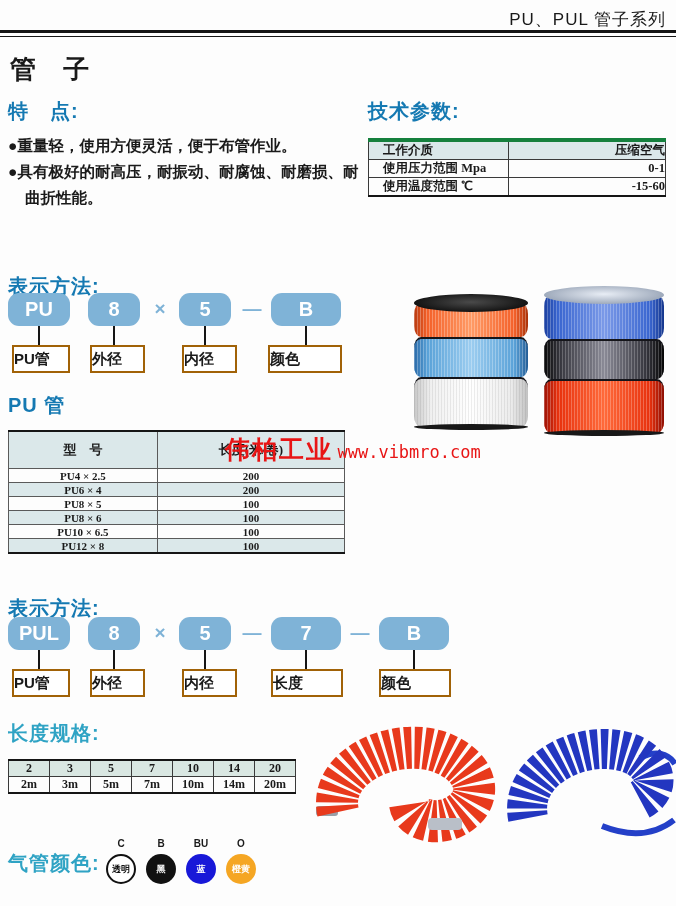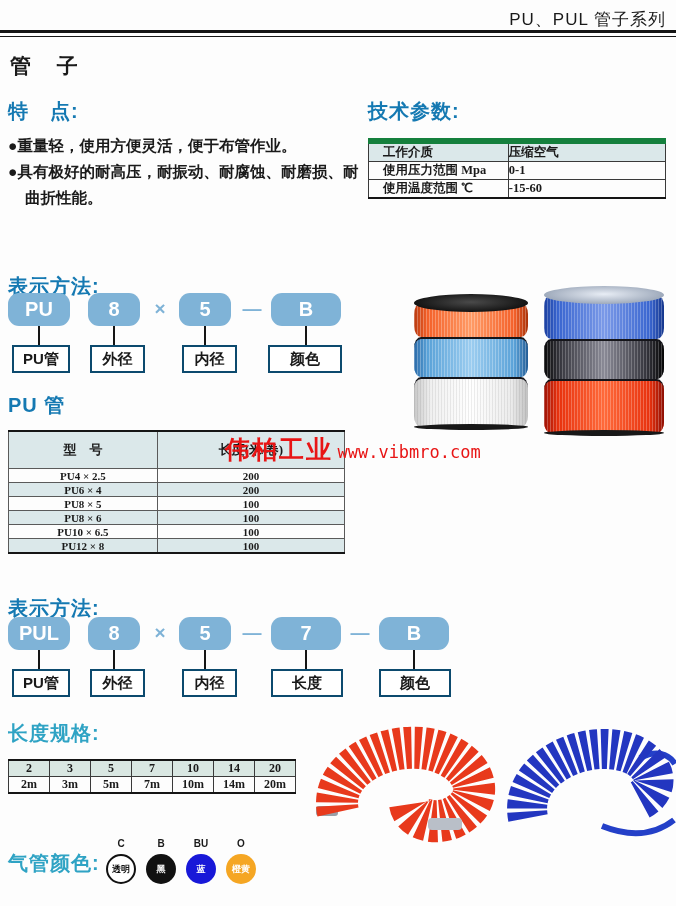--- a/index.html
+++ b/index.html
@@ -4,47 +4,47 @@
 <style>
   html,body{margin:0;padding:0;}
   body{
     width:676px;height:906px;position:relative;background:#fdfdfd;
     font-family:"Liberation Sans","DejaVu Sans",sans-serif;color:#1a1a1a;
     overflow:hidden;
   }
   
   .header-title{position:absolute;top:8px;right:10px;font-size:17px;font-weight:normal;letter-spacing:1px;}
   .header-rule{position:absolute;top:30px;left:0;width:676px;height:3px;border-top:3px solid #151515;border-bottom:1px solid #151515;}
-  .page-title{position:absolute;top:52px;left:10px;font-size:21px;font-weight:bold;letter-spacing:10px;}
+  .page-title{position:absolute;top:52px;left:10px;font-size:26px;font-weight:bold;letter-spacing:10px;}
   
   .sec-head{font-size:20px;font-weight:bold;color:#1579b2;letter-spacing:1px;}
   .sec-head.cyan{color:#2fa3c4;}
   
   .features{position:absolute;left:8px;top:98px;width:356px;}
   .feat-list{margin-top:8px;font-size:15.5px;font-weight:bold;line-height:1.68;}
   .feat-item{padding-left:17px;text-indent:-17px;}
   
   .tech{position:absolute;left:368px;top:98px;width:300px;}
   .tech table{margin-top:13px;width:298px;border-collapse:collapse;table-layout:fixed;
     font-family:"Liberation Serif",serif;font-size:12.5px;font-weight:bold;}
   .tech td{border:1px solid #3a3a3a;height:17px;padding:0;}
   .tech td.l{width:42%;padding-left:14px;}
-  .tech td.v{text-align:left;}
+  .tech td.v{text-align:right;}
   .tech tr.shade td{background:#dbe8ea;}
-  .tech table{border-top:6px solid #15803d;border-bottom:2px solid #151515;}
+  .tech table{border-top:4px solid #15803d;border-bottom:2px solid #151515;}
   .tech td{border-top-width:1px;}
   
   .notation{position:absolute;left:0;width:480px;}
   .notation .sec-head{position:absolute;left:8px;top:15px;}
   .pill{position:absolute;height:33px;background:#7fb3d7;border-radius:11px;
     color:#fff;font-weight:bold;font-size:20px;text-align:center;line-height:33px;}
   .sep{position:absolute;height:33px;color:#7fb3d7;font-weight:bold;font-size:19px;text-align:center;line-height:31px;}
   .conn{position:absolute;width:2px;background:#151515;}
-  .lblbox{position:absolute;height:24px;border:2px solid #0c4a6e;background:#fff;
-    font-size:15px;font-weight:bold;text-align:center;line-height:24px;}
+  .lblbox{position:absolute;height:24px;border:2px solid #a16207;background:#fff;
+    font-size:15px;font-weight:bold;line-height:24px;}
   
   .spools{position:absolute;left:398px;top:282px;width:272px;height:158px;}
   .spool{position:absolute;}
   .cap{position:relative;z-index:2;height:18px;border-radius:50%;margin-bottom:-9px;}
   .cap.dark{background:radial-gradient(ellipse at 50% 45%,#4a4a4a 0%,#141414 70%);}
   .cap.light{background:radial-gradient(ellipse at 50% 45%,#e8edf5 0%,#9aa6b8 75%);}
   .band{position:relative;border-top:2px solid #15151a;border-radius:7px/11px;
     background-image:repeating-linear-gradient(90deg,rgba(255,255,255,.28) 0 1px,rgba(0,0,0,0) 1px 3px);}
   .band.first{border-top:none;}
   .rim{height:6px;border-radius:50%;background:#181818;margin-top:-3px;position:relative;z-index:2;}

